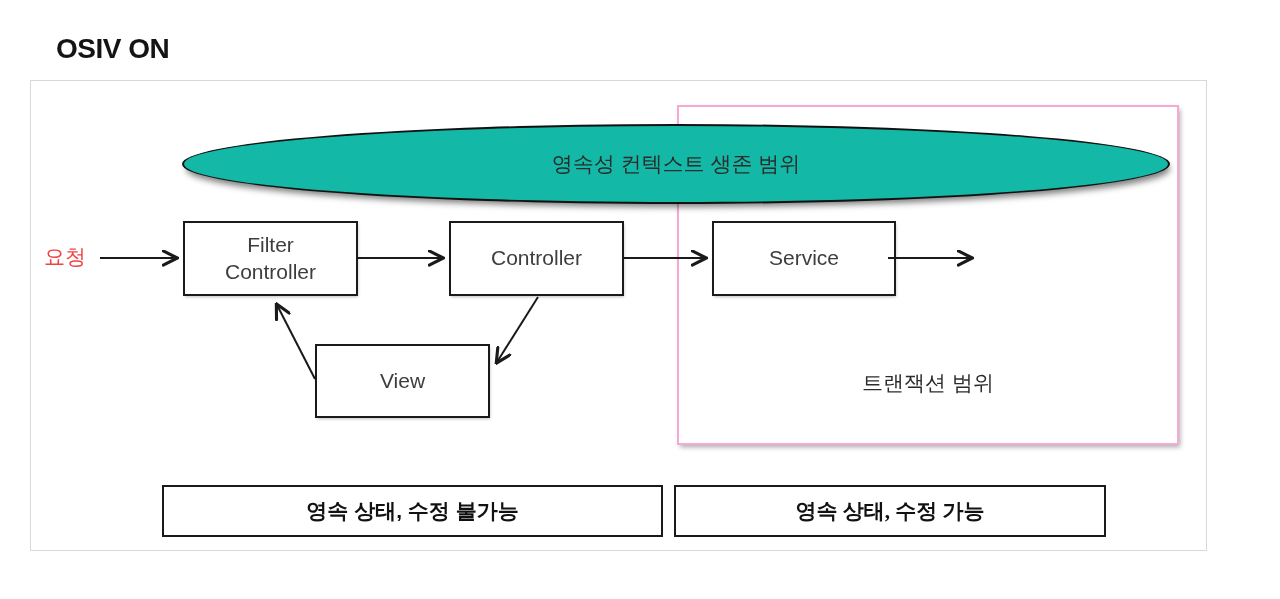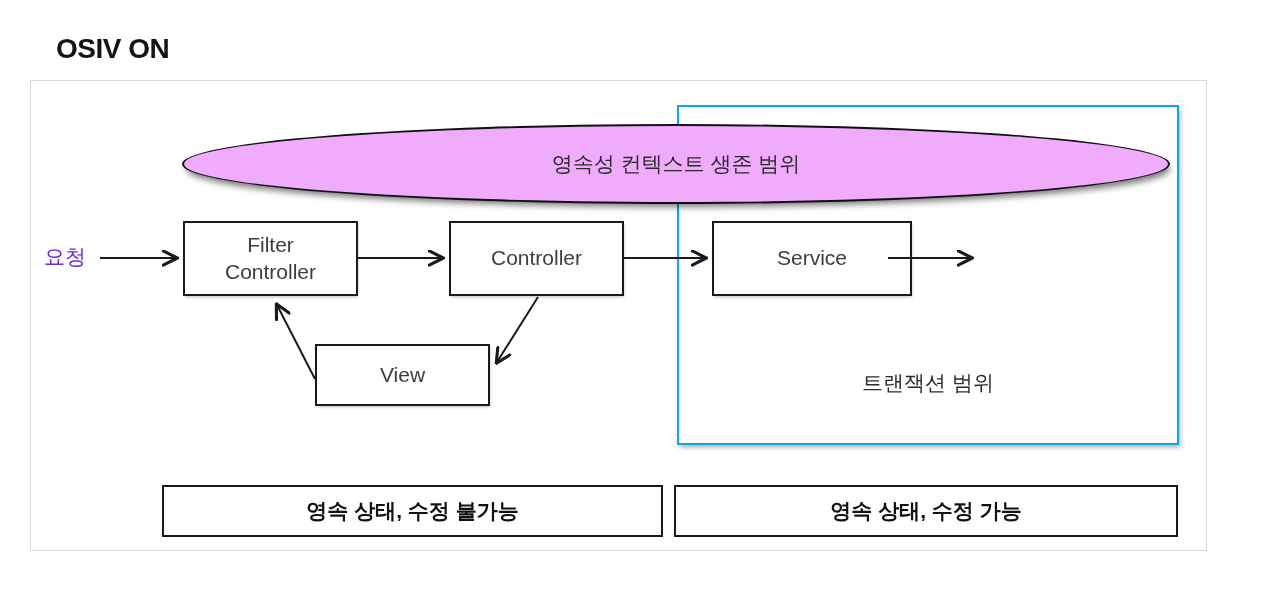--- a/index.html
+++ b/index.html
@@ -36,21 +36,21 @@
     background: #ffffff;
     box-sizing: border-box;
   }
   
   .transaction-rect {
     position: absolute;
     left: 677px;
     top: 105px;
     width: 502px;
     height: 340px;
-    border: 2px solid #0ea5e9;
+    border: 2px solid #f9a8d4;
     background: #ffffff;
     box-sizing: border-box;
     z-index: 1;
     box-shadow: 2px 3px 5px -1px rgba(0,0,0,0.35);
   }
   .transaction-label {
     position: absolute;
     left: 0;
     right: 0;
     top: 262px;
@@ -60,21 +60,21 @@
   }
   
   .scope-ellipse {
     position: absolute;
     left: 182px;
     top: 124px;
     width: 988px;
     height: 80px;
     border: 2px solid #111111;
     border-radius: 50%;
-    background: #f0abfc;
+    background: #14b8a6;
     box-sizing: border-box;
     z-index: 2;
     display: flex;
     align-items: center;
     justify-content: center;
     box-shadow: 2px 5px 6px -2px rgba(0,0,0,0.5);
   }
   .scope-ellipse .label {
     font-size: 21px;
     color: #2b2b2b;
@@ -90,50 +90,50 @@
     flex-direction: column;
     align-items: center;
     justify-content: center;
     font-size: 21px;
     color: #3d3d3d;
     line-height: 1.25;
     box-shadow: 1px 2px 3px -1px rgba(0,0,0,0.25);
   }
   .node-filter     { left: 183px; top: 221px; width: 175px; height: 75px; }
   .node-controller { left: 449px; top: 221px; width: 175px; height: 75px; align-items: center; }
-  .node-service    { left: 712px; top: 221px; width: 200px; height: 75px; }
+  .node-service    { left: 712px; top: 221px; width: 184px; height: 75px; }
   .node-repository { left: 978px; top: 221px; width: 177px; height: 75px; }
-  .node-view       { left: 315px; top: 344px; width: 175px; height: 62px; }
+  .node-view       { left: 315px; top: 344px; width: 175px; height: 74px; }
   
   .request-label {
     position: absolute;
     left: 44px;
     top: 243px;
     font-size: 21px;
-    color: #6d28d9;
+    color: #ef4444;
     z-index: 3;
   }
   
   .legend-box {
     position: absolute;
     top: 485px;
     height: 52px;
     border: 2px solid #1a1a1a;
     background: #ffffff;
     box-sizing: border-box;
     z-index: 3;
     display: flex;
     align-items: center;
     justify-content: center;
     font-size: 21px;
     font-weight: 700;
     color: #111111;
   }
   .legend-left  { left: 162px; width: 501px; }
-  .legend-right { left: 674px; width: 504px; }
+  .legend-right { left: 674px; width: 432px; font-family: Liberation Serif, serif; }
   
   .arrow-layer {
     position: absolute;
     left: 0;
     top: 0;
     width: 1280px;
     height: 599px;
     z-index: 4;
     pointer-events: none;
   }

